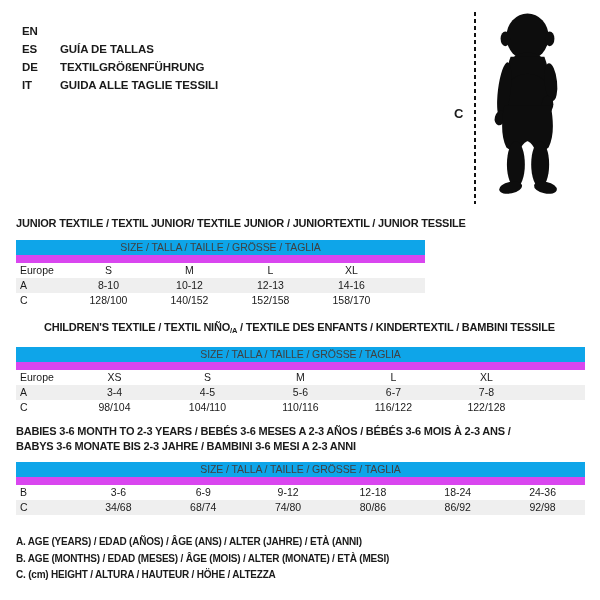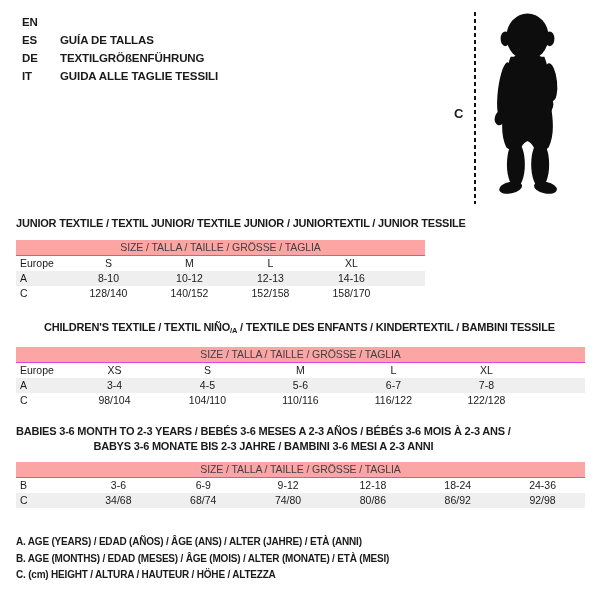--- a/index.html
+++ b/index.html
@@ -2,42 +2,42 @@
 <html><head>
 <meta charset="utf-8">
 <style>
   html,body{margin:0;padding:0;}
   body{
     width:600px;height:600px;position:relative;overflow:hidden;
     background:#ffffff;color:#1a1a1a;
     font-family:"Liberation Sans","DejaVu Sans",sans-serif;
   }
   
-  .lang-list{position:absolute;left:22px;top:13px;}
+  .lang-list{position:absolute;left:22px;top:22px;}
   .lang-row{display:flex;font-weight:bold;font-size:11.5px;line-height:18px;letter-spacing:-0.1px;}
   .lang-code{width:38px;}
   
   .height-line{
     position:absolute;left:474px;top:12px;width:2px;height:192px;
     background:repeating-linear-gradient(to bottom,#111 0 4px,transparent 4px 7px);
   }
   .height-label{position:absolute;left:454px;top:106px;font-weight:bold;font-size:13px;}
   .baby-svg{position:absolute;left:480px;top:6px;}
   
   .section-title{
-    position:absolute;left:16px;font-weight:bold;font-size:11px;letter-spacing:-0.2px;white-space:nowrap;text-align:center;
+    position:absolute;left:16px;font-weight:bold;font-size:11px;letter-spacing:-0.2px;white-space:nowrap;
   }
   .section-title .sub{font-size:7.5px;vertical-align:-2px;}
   .t1{top:217px;} .t2{top:321px;margin-left:28px;} .t3{top:424px;line-height:15px;}
   .size-table{position:absolute;left:16px;border-collapse:collapse;table-layout:fixed;}
   .size-table{font-size:10.5px;}
   .tbl1{top:240px;width:409px;} .tbl2{top:347px;width:569px;} .tbl3{top:462px;width:569px;}
   .bar-row td{
-    background:#fca5a5;color:#404040;font-size:10.5px;height:13px;line-height:13px;
-    border-bottom:1px solid #d946ef;text-align:left;padding:0 0 0 4px;letter-spacing:-0.1px;white-space:nowrap;overflow:visible;
+    background:#0ea5e9;color:#404040;font-size:10.5px;height:13px;line-height:13px;
+    border-bottom:8px solid #d946ef;text-align:left;padding:0 0 0 4px;letter-spacing:-0.1px;white-space:nowrap;overflow:visible;
   }
   .size-table td{padding:0;height:15px;line-height:15px;text-align:center;}
   .size-table td.lbl{text-align:left;padding-left:4px;}
   tr.shaded td{background:#efefef;}
   
   .footnotes{position:absolute;left:16px;top:534px;font-weight:bold;font-size:10px;line-height:16.5px;letter-spacing:-0.2px;}
 </style>
 </head>
 <body>
 
@@ -106,21 +106,21 @@
   <tr class="shaded">
     <td class="lbl">A</td>
     <td>8-10</td>
     <td>10-12</td>
     <td>12-13</td>
     <td>14-16</td>
     <td></td>
   </tr>
   <tr>
     <td class="lbl">C</td>
-    <td>128/140</td>
+    <td>128/100</td>
     <td>140/152</td>
     <td>152/158</td>
     <td>158/170</td>
     <td></td>
   </tr>
 </tbody>
   </table>
 
 <div class="section-title t2"><span>CHILDREN'S TEXTILE / TEXTIL NIÑO</span><span class="sub">/A</span><span> / TEXTILE DES ENFANTS / KINDERTEXTIL / BAMBINI TESSILE</span></div>
 <table class="size-table tbl2">

